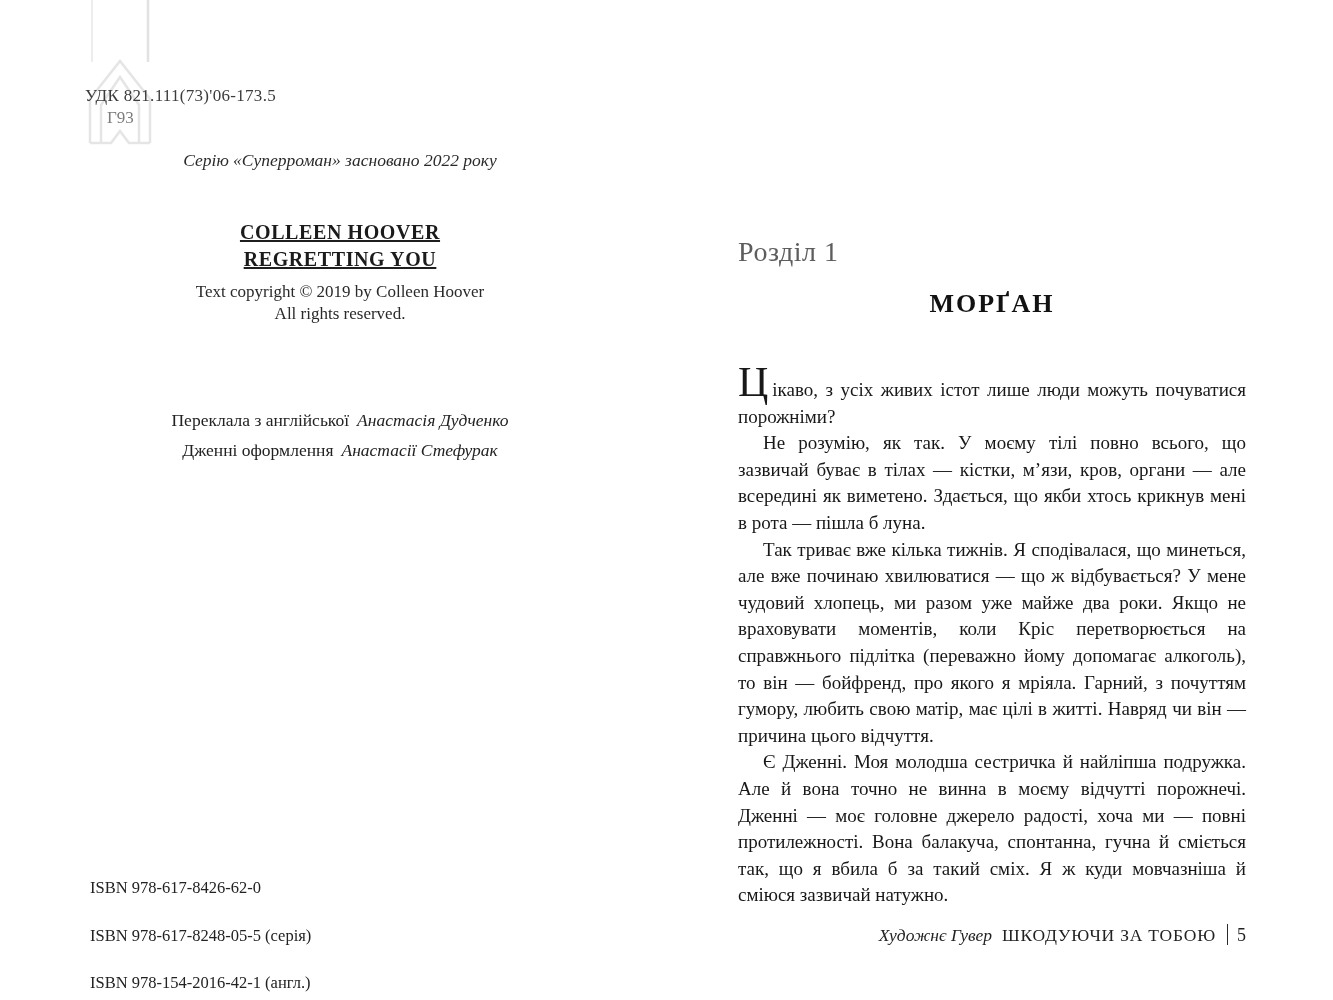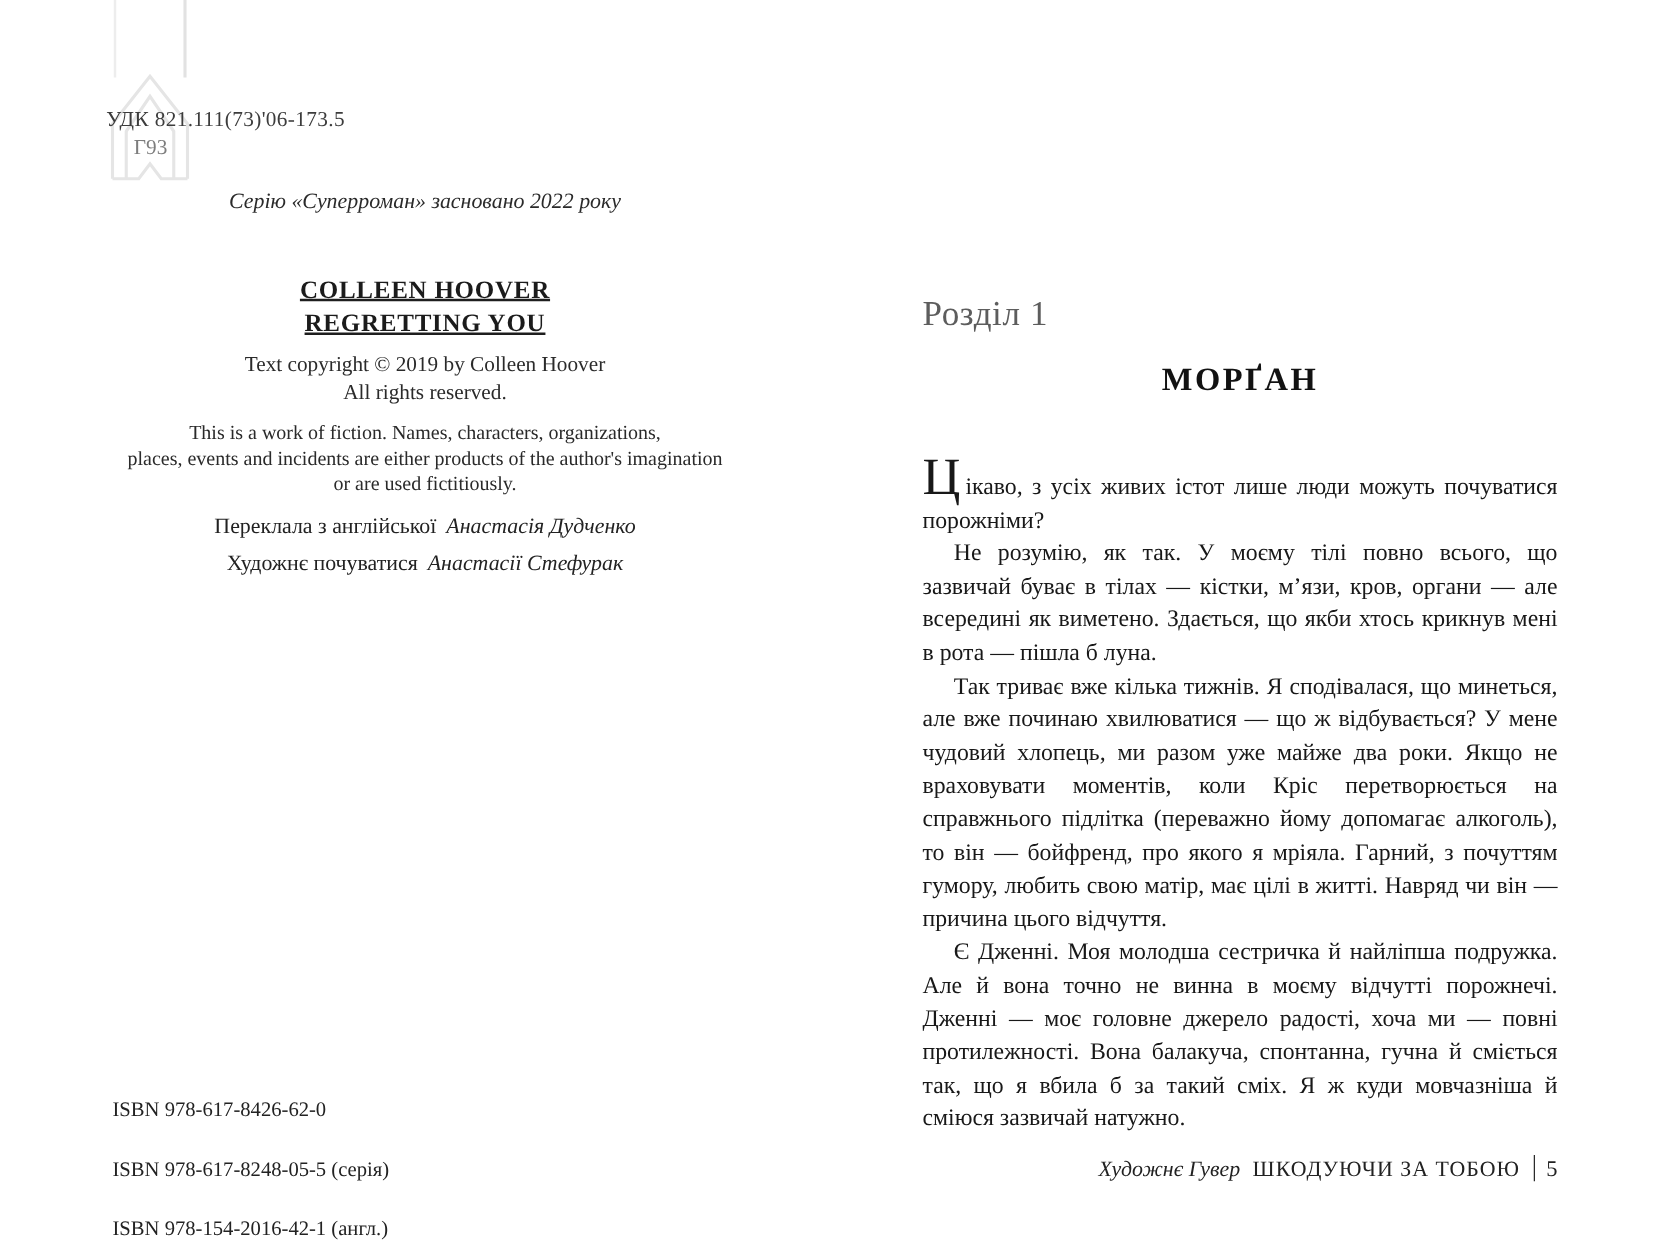--- a/index.html
+++ b/index.html
@@ -99,31 +99,26 @@
   <div class="book-title-block">
     <div class="book-title-line">COLLEEN HOOVER</div>
     <div class="book-title-line">REGRETTING YOU</div>
   </div>
 
   <div class="en-copyright-block">
     <div class="en-copyright-line">Text copyright © 2019 by Colleen Hoover</div>
     <div class="en-copyright-line">All rights reserved.</div>
   </div>
 
-  <div class="fiction-block">
-    <div class="fiction-line">This is a work of fiction. Names, characters, organizations,</div>
-    <div class="fiction-line">places, events and incidents are either products of the author's imagination</div>
-    <div class="fiction-line">or are used fictitiously.</div>
-  </div>
 
   <div class="credit-line credit-translator">
     <span>Переклала з англійської</span><span class="credit-name">Анастасія Дудченко</span>
   </div>
   <div class="credit-line credit-designer">
-    <span>Художнє почуватися</span><span class="credit-name">Анастасії Стефурак</span>
+    <span>Дженні оформлення</span><span class="credit-name">Анастасії Стефурак</span>
   </div>
 
   <div class="isbn-block">
     <div class="isbn-line">ISBN 978-617-8426-62-0</div>
     <div class="isbn-line">ISBN 978-617-8248-05-5 (серія)</div>
     <div class="isbn-line">ISBN 978-154-2016-42-1 (англ.)</div>
   </div>
 
 
 </section>

